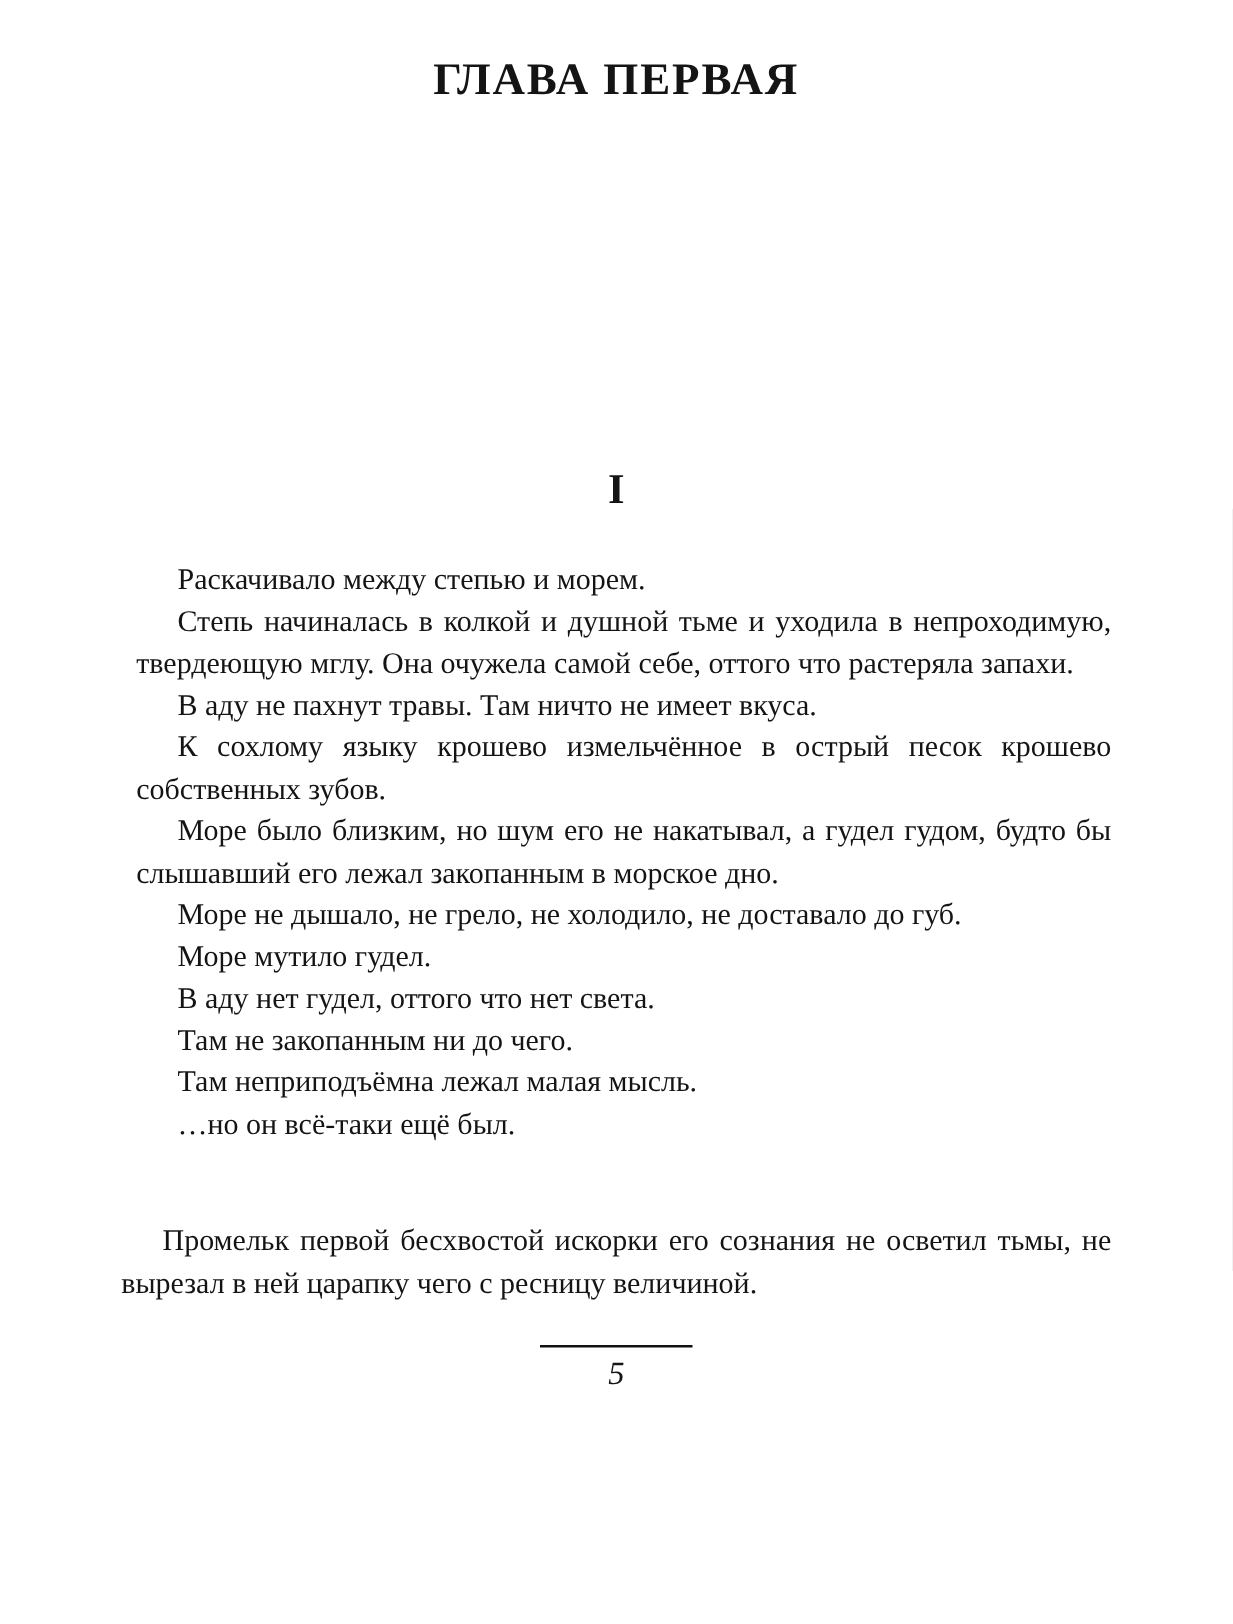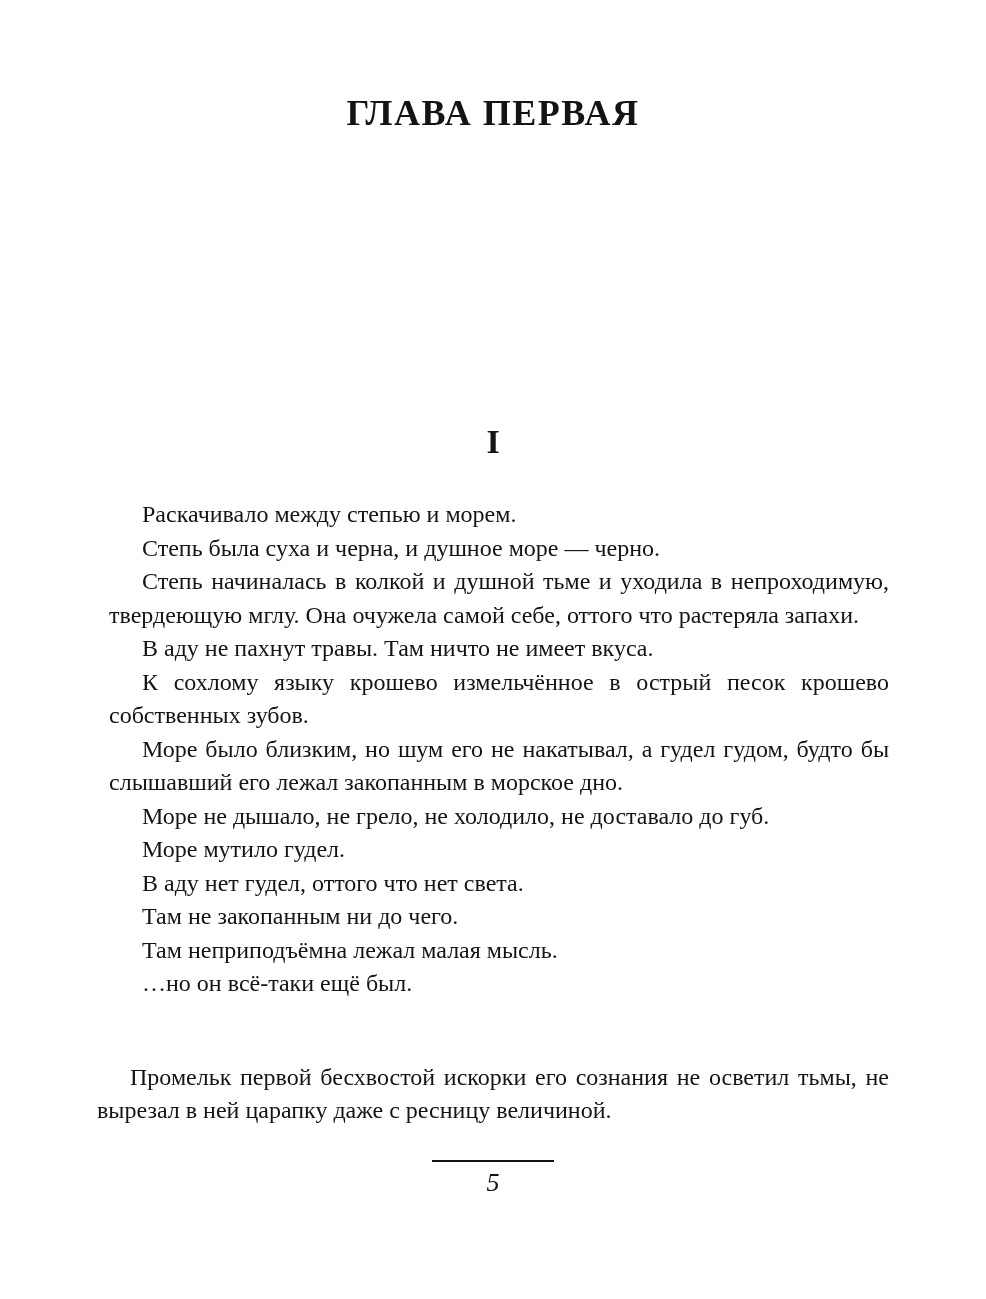--- a/index.html
+++ b/index.html
@@ -15,21 +15,21 @@
     background: #ffffff;
     color: #141414;
     font-family: "Liberation Serif", "DejaVu Serif", serif;
     overflow: hidden;
   }
   .content {
     margin-left: 97px;
     width: 792px;
   }
   .chapter-title {
-    padding-top: 90px;
+    padding-top: 40px;
     text-align: center;
     font-size: 36px;
     font-weight: bold;
     letter-spacing: 1.5px;
     line-height: 46px;
   }
   .section-number {
     margin-top: 286px;
     text-align: center;
     font-size: 34px;
@@ -76,35 +76,34 @@
 
 <div class="page">
   <div class="content">
 
     <div class="chapter-title">ГЛАВА ПЕРВАЯ</div>
 
     <div class="section-number">I</div>
 
     <div class="body-text">
         <p class="body-paragraph">Раскачивало между степью и морем.</p>
-        <p class="body-paragraph">Степь была суха и черна, и душное море — черно.</p>
         <p class="body-paragraph">Степь начиналась в колкой и душной тьме и уходила в непроходимую, твердеющую мглу. Она очужела самой себе, оттого что растеряла запахи.</p>
         <p class="body-paragraph">В аду не пахнут травы. Там ничто не имеет вкуса.</p>
         <p class="body-paragraph">К сохлому языку крошево измельчённое в острый песок крошево собственных зубов.</p>
         <p class="body-paragraph">Море было близким, но шум его не накатывал, а гудел гудом, будто бы слышавший его лежал закопанным в морское дно.</p>
         <p class="body-paragraph">Море не дышало, не грело, не холодило, не доставало до губ.</p>
         <p class="body-paragraph">Море мутило гудел.</p>
         <p class="body-paragraph">В аду нет гудел, оттого что нет света.</p>
         <p class="body-paragraph">Там не закопанным ни до чего.</p>
         <p class="body-paragraph">Там неприподъёмна лежал малая мысль.</p>
         <p class="body-paragraph">…но он всё-таки ещё был.</p>
       </div>
 
     <div class="closing">
-      <p>Промельк первой бесхвостой искорки его сознания не осветил тьмы, не вырезал в ней царапку даже с ресницу величиной.</p>
+      <p>Промельк первой бесхвостой искорки его сознания не осветил тьмы, не вырезал в ней царапку чего с ресницу величиной.</p>
     </div>
 
     <div class="divider"></div>
 
     <div class="page-number">5</div>
 
   </div>
 </div>
 
 </body></html>

